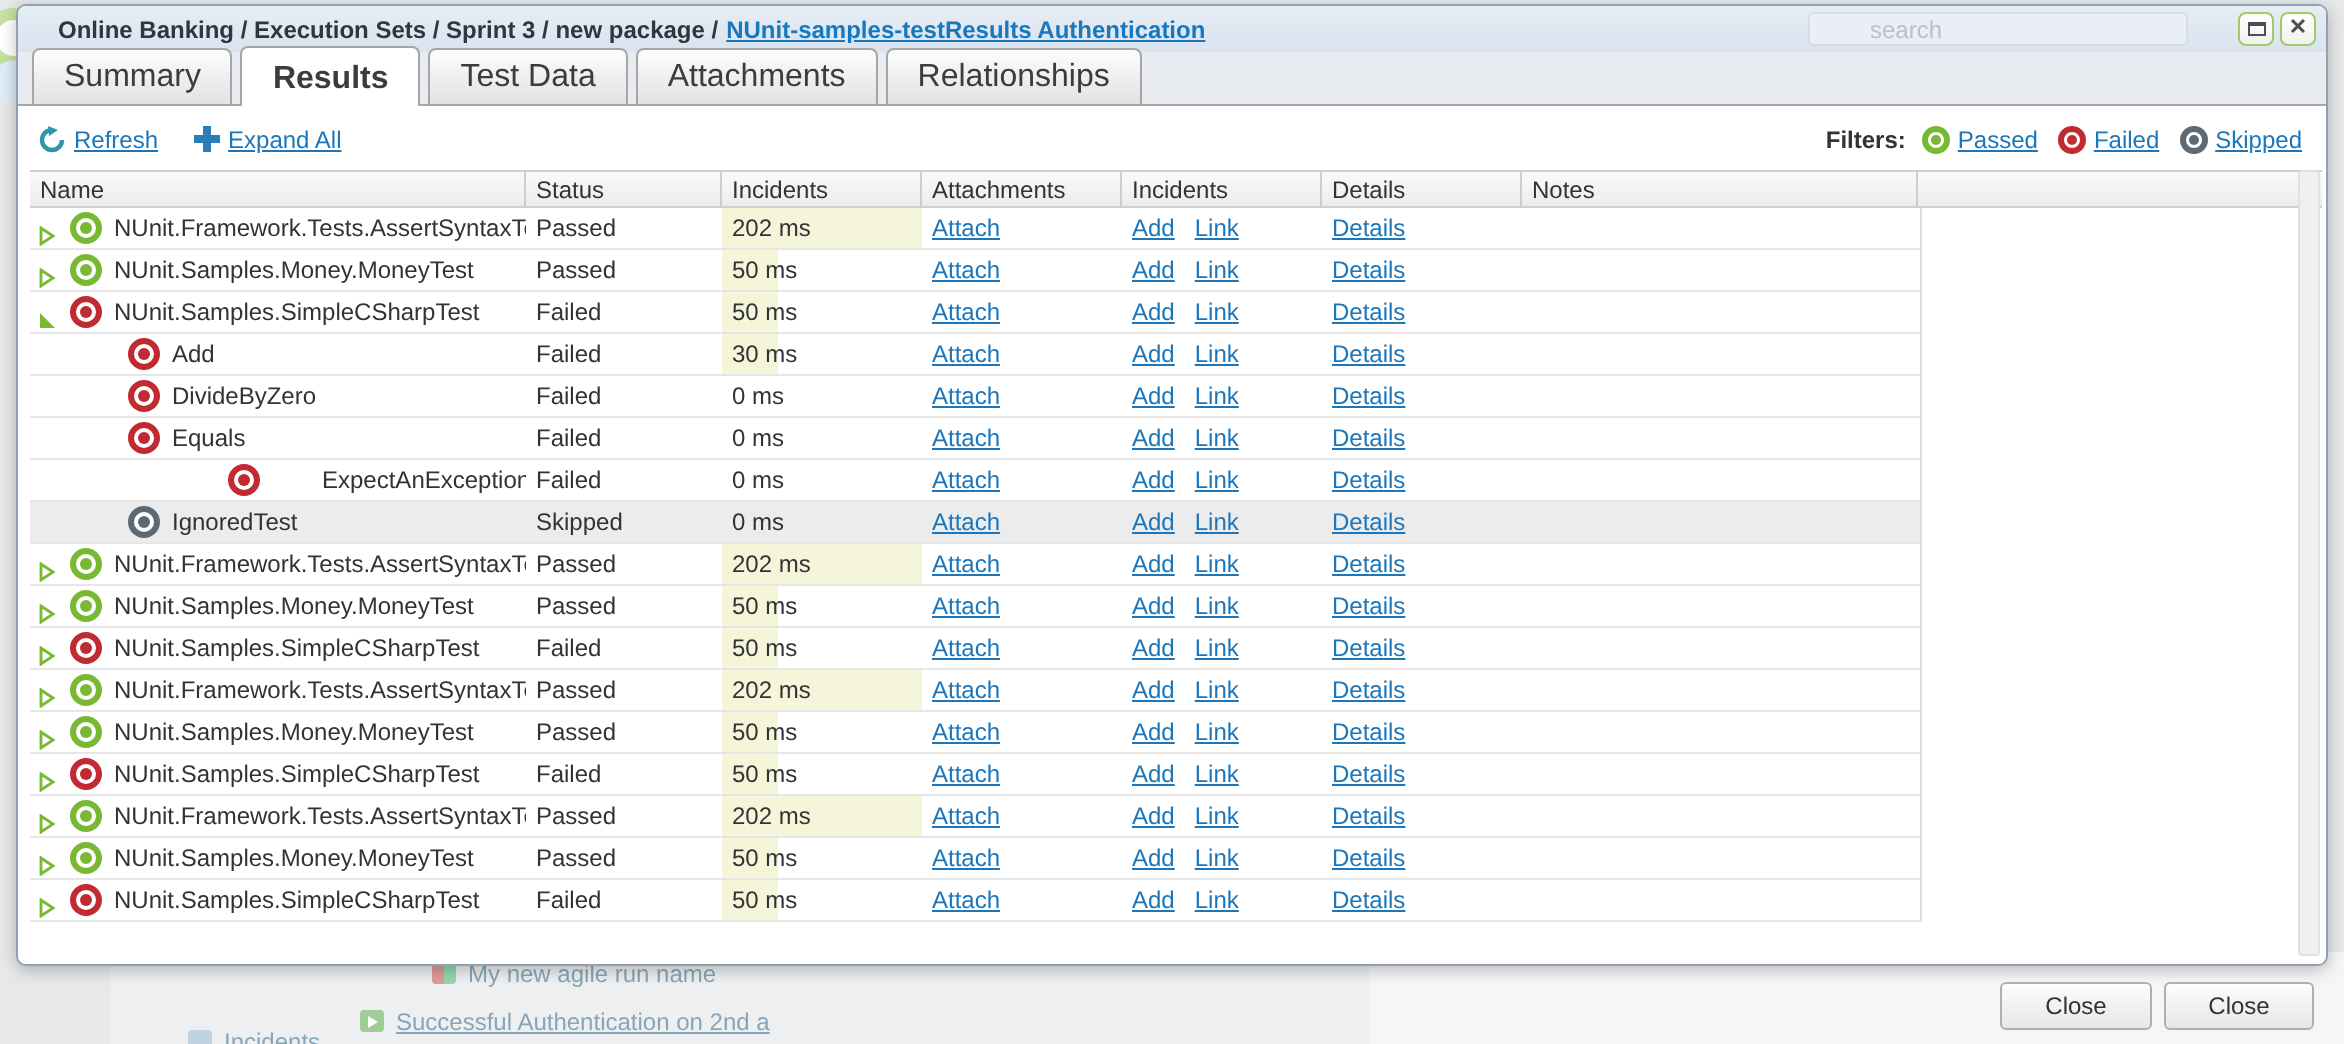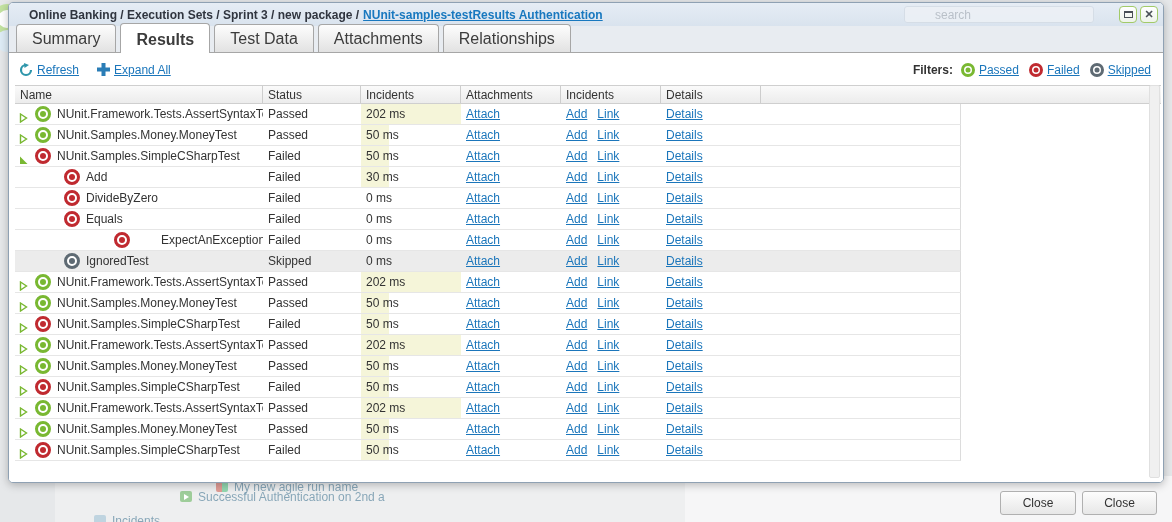--- a/index.html
+++ b/index.html
@@ -96,21 +96,21 @@
 </head>
 <body>
 
 <div class="bg-layer">
   <div class="bg-logo"></div>
   <div class="bg-logo2"></div>
   <div class="bg-bottom-left"></div>
   <div class="bg-bottom-right"></div>
   <div id="ghost-tree">
       <div class="ghost-tree-item" style="left: 216px; top: 480px;"><span class="ghost-icon run"></span><span>My new agile run name</span></div>
-      <div class="ghost-tree-item" style="left: 180px; top: 490px;"><span class="ghost-icon play"></span><span>Successful Authentication on 2nd a</span></div>
+      <div class="ghost-tree-item" style="left: 180px; top: 504px; text-decoration: underline;"><span class="ghost-icon play"></span><span>Successful Authentication on 2nd a</span></div>
       <div class="ghost-tree-item" style="left: 94px; top: 514px;"><span class="ghost-icon inc"></span><span>Incidents</span></div>
     </div>
 </div>
 <div class="page-overlay"></div>
 
 <div class="dialog">
   <div class="titlebar">
     <span>Online Banking / Execution Sets / Sprint 3 / new package /</span>
     <span class="breadcrumb-link">NUnit-samples-testResults Authentication</span>
     <span class="ghost-search">search</span>
@@ -173,20 +173,21 @@
       </span>
     </div>
 
     <div class="grid-header" id="grid-header">
         <div class="hcell" style="width: 248px;">Name</div>
         <div class="hcell" style="width: 98px;">Status</div>
         <div class="hcell" style="width: 100px;">Incidents</div>
         <div class="hcell" style="width: 100px;">Attachments</div>
         <div class="hcell" style="width: 100px;">Incidents</div>
         <div class="hcell" style="width: 100px;">Details</div>
+        <div class="hcell" style="width: 198px;">Notes</div>
       </div>
     <div class="grid-body" id="grid-body">
         <div class="grid-row">
           <div class="cell c-name" style="width: 248px;">
             <span class="expander"><svg width="9" height="10" viewBox="0 0 9 10">
                 <polygon points="1.5,1 7.5,5 1.5,9" fill="#fff" stroke="#79b832" stroke-width="1.4"></polygon>
               </svg></span>
             <span class="donut sz16 name-icon" style="border-color: rgb(121, 184, 50);">
               <i style="background: rgb(121, 184, 50);"></i>
             </span>

